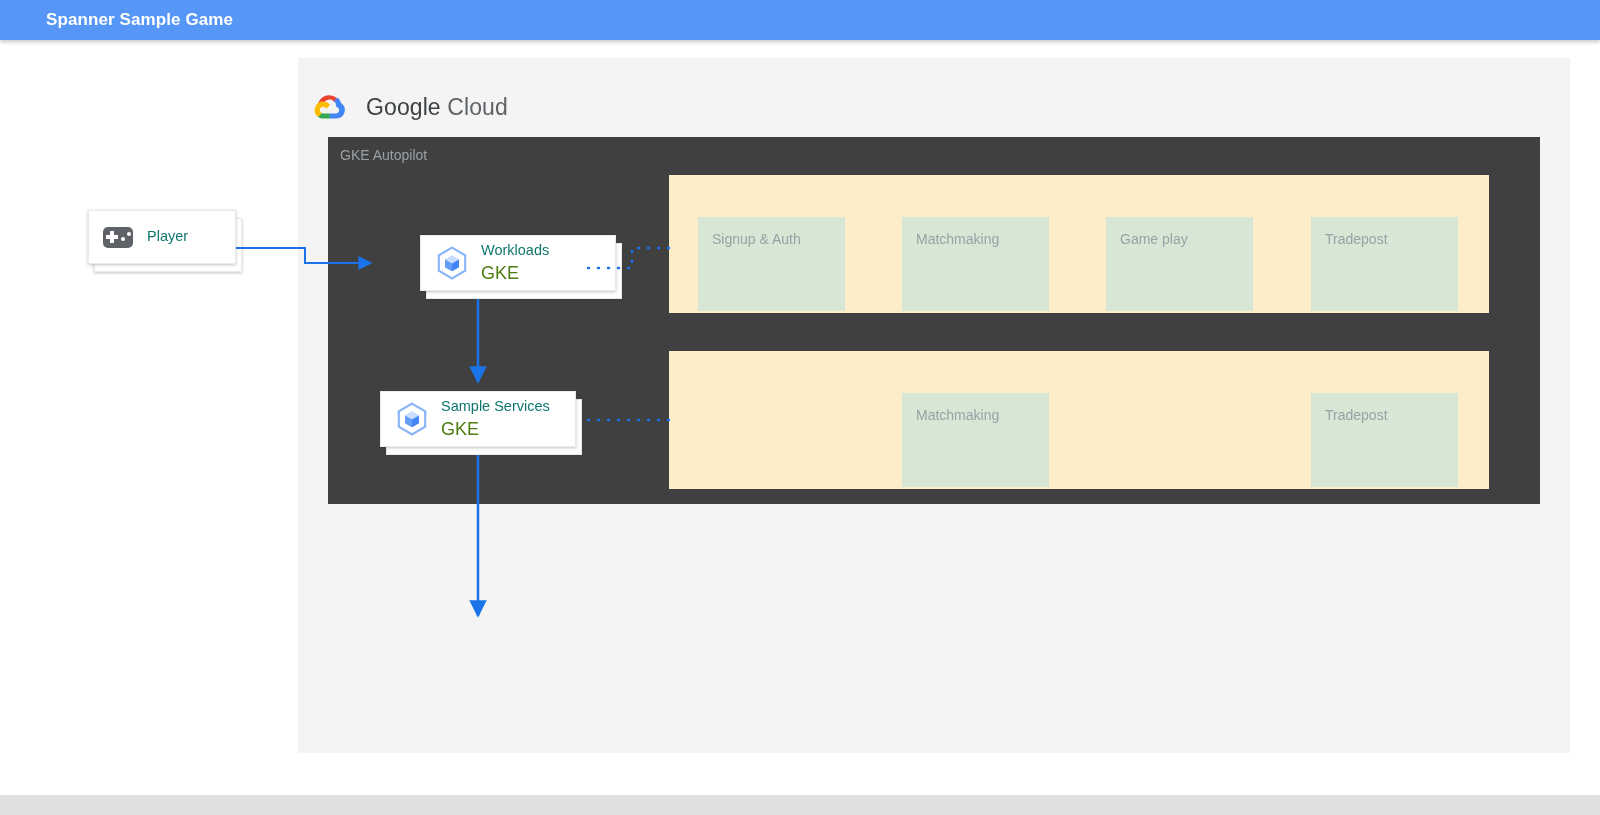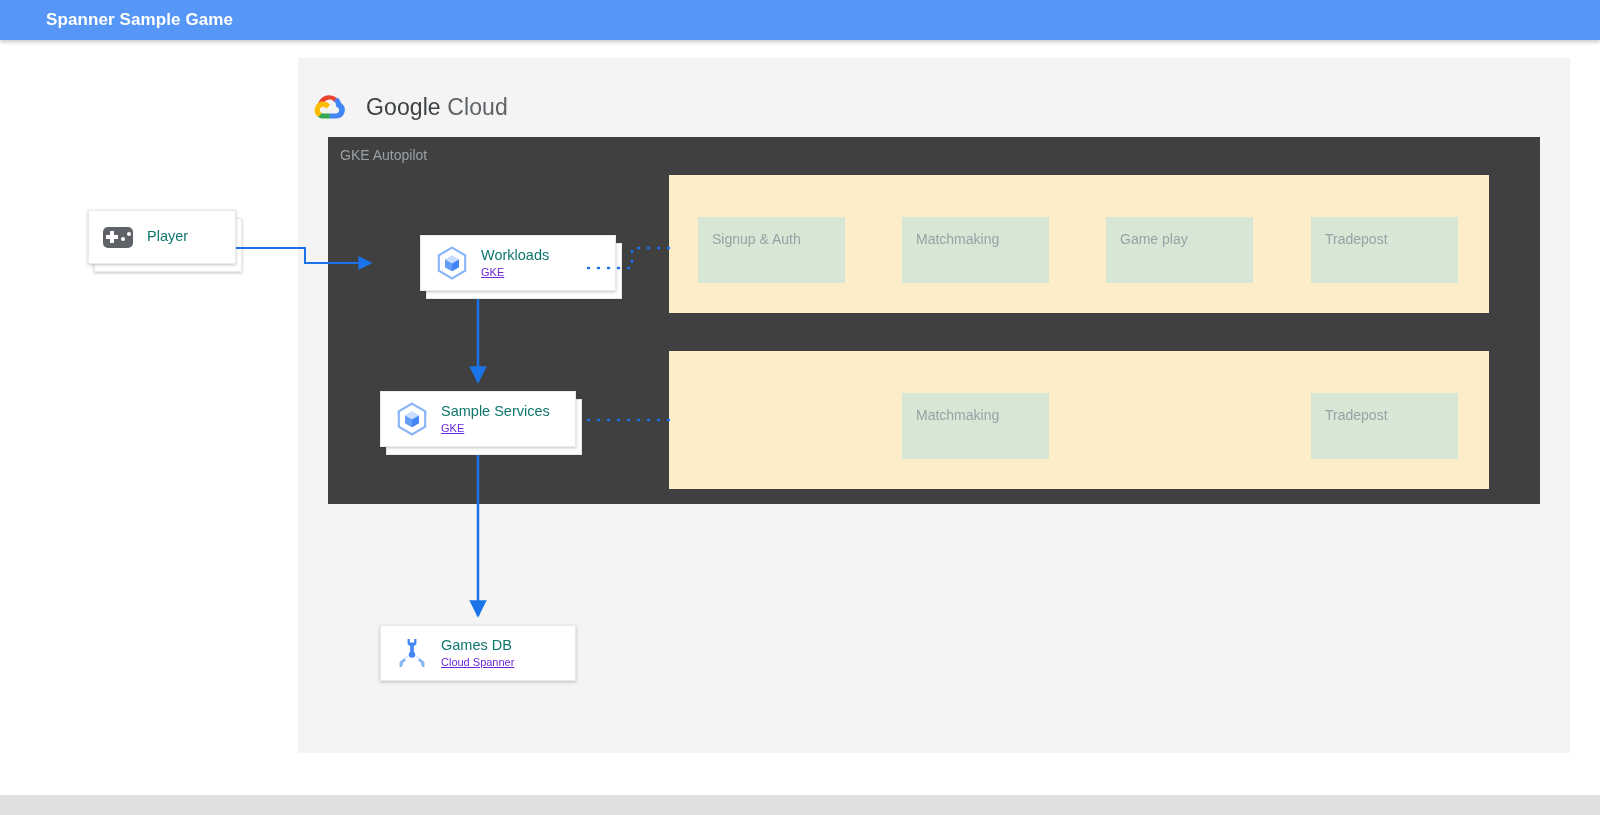--- a/index.html
+++ b/index.html
@@ -77,21 +77,21 @@
   .svc-group {
     position: absolute;
     background: #fdeec9;
   }
   .svc-group.row1 { left: 341px; top: 38px;  width: 820px; height: 138px; }
   .svc-group.row2 { left: 341px; top: 214px; width: 820px; height: 138px; }
 
   .svc-box {
     position: absolute;
     top: 42px;
-    width: 147px; height: 66px;
+    width: 147px; height: 94px;
     background: #d6e8d5;
   }
   .svc-box .svc-label {
     position: absolute; left: 14px; top: 14px;
     font-size: 14px;
     color: #9aa0a6;
     white-space: nowrap;
   }
   .svc-box.c0 { left: 29px; }
   .svc-box.c1 { left: 233px; }
@@ -124,21 +124,21 @@
     width: 38px; height: 38px;
     margin-left: 12px; margin-right: 10px;
     flex: 0 0 auto;
     display: flex; align-items: center; justify-content: center;
   }
   .node .card-text { display: flex; flex-direction: column; justify-content: center; }
   .node .card-title {
     font-size: 14.5px; color: #0f766e; line-height: 1.35; white-space: nowrap;
   }
   .node .card-sub {
-    font-size: 11px; color: #6d28d9; line-height: 1.35; white-space: nowrap; text-decoration: underline;
+    font-size: 18px; color: #4d7c0f; line-height: 1.35; white-space: nowrap;
   }
 
   
   .node.player .card-title { font-size: 14.5px; }
 
   
   .node.player   { left: 88px;  top: 210px; width: 148px; }
   .node.player .stack-back, .node.player .card { width: 148px; height: 54px; }
   .node.player .card-icon { width: 30px; height: 22px; margin-left: 14px; margin-right: 14px; }
 
@@ -297,41 +297,16 @@
           <path d="M18 18.6 L11 14.6 L11 22.2 L18 26.2 Z" fill="#669df6"></path>
         </svg>
       </div>
       <div class="card-text">
         <div class="card-title">Sample Services</div>
         <div class="card-sub">GKE</div>
       </div>
     </div>
   </div>
 
-  <div class="node gamesdb">
-
-    <div class="card">
-      <div class="card-icon">
-        <svg viewBox="0 0 36 36" width="36" height="36">
-
-          <rect x="16.2" y="11" width="3.6" height="10" fill="#4285f4"></rect>
-
-          <path d="M13.6 4 L13.6 9.2 L16 11 L20 11 L22.4 9.2 L22.4 4 L20.2 4 L20.2 7.6 L15.8 7.6 L15.8 4 Z" fill="#4285f4"></path>
-
-          <path d="M17.2 18.6 L8.6 25.4 L8.6 30.4 L6.4 30.4 L6.4 26.6 L10.6 23.2 L13.4 21.2 Z" fill="#669df6"></path>
-          <path d="M10.4 23.4 L5.6 27.2 L5.6 32 L8 32 L8 28.4 L12 25.4 Z" fill="#8ab4f8"></path>
-
-          <path d="M18.8 18.6 L27.4 25.4 L27.4 30.4 L29.6 30.4 L29.6 26.6 L25.4 23.2 L22.6 21.2 Z" fill="#669df6"></path>
-          <path d="M25.6 23.4 L30.4 27.2 L30.4 32 L28 32 L28 28.4 L24 25.4 Z" fill="#8ab4f8"></path>
-
-          <circle cx="18" cy="19.6" r="3.2" fill="#4285f4"></circle>
-        </svg>
-      </div>
-      <div class="card-text">
-        <div class="card-title">Games DB</div>
-        <div class="card-sub">Cloud Spanner</div>
-      </div>
-    </div>
-  </div>
 
   <div class="bottom-strip"></div>
 
 </div>
 
 </body></html>

